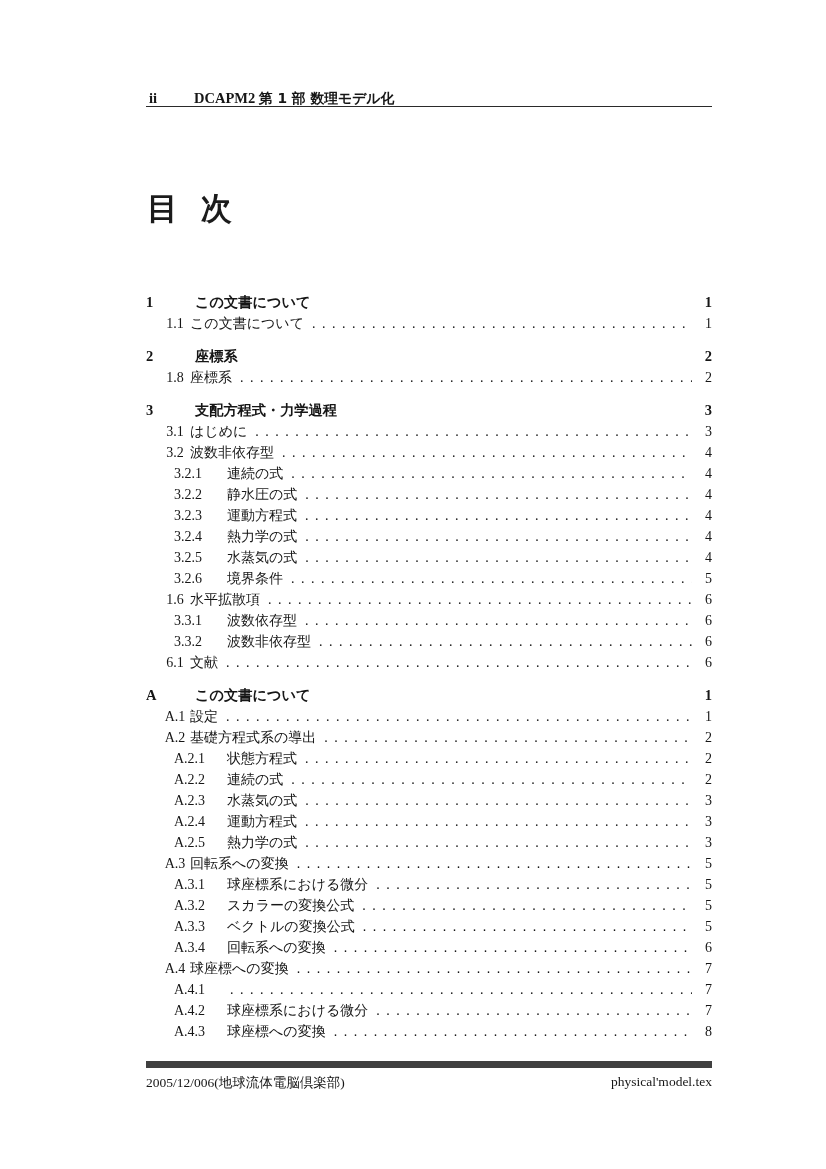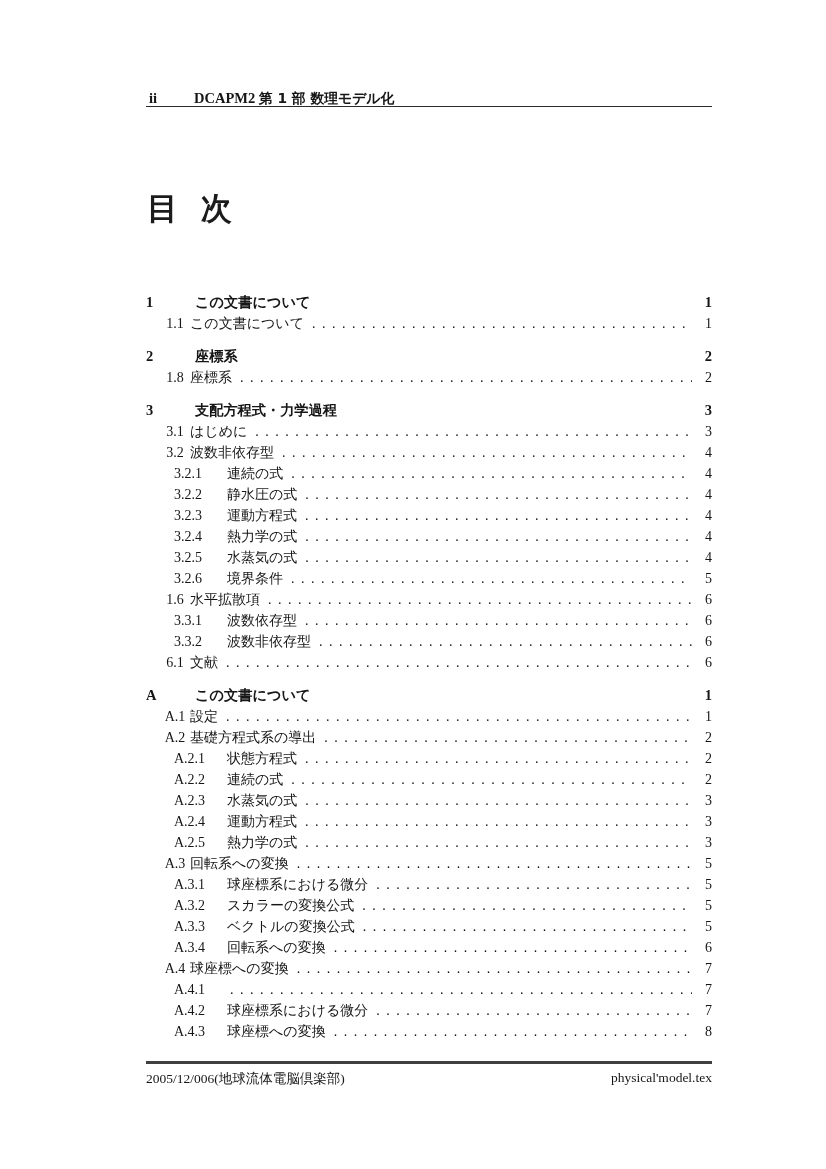--- a/index.html
+++ b/index.html
@@ -98,21 +98,21 @@
 
   
   .row.s3 .num { margin-left: 28px; width: 53px; }
 
   
   .page-footer {
     position: absolute;
     top: 1061px;
     left: 146px;
     width: 566px;
-    border-top: 3px solid #404040;
+    border-top: 7px solid #404040;
     padding-top: 6px;
     font-size: 13.5px;
     display: flex;
     justify-content: space-between;
     white-space: nowrap;
   }
 </style>
 </head>
 <body>
 

